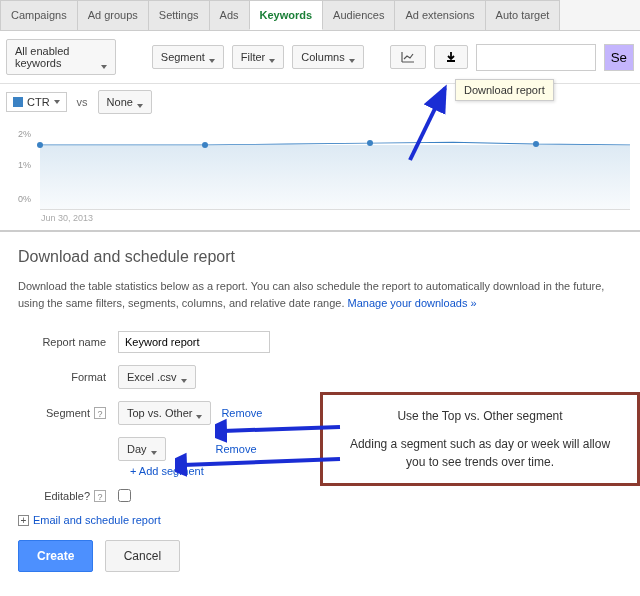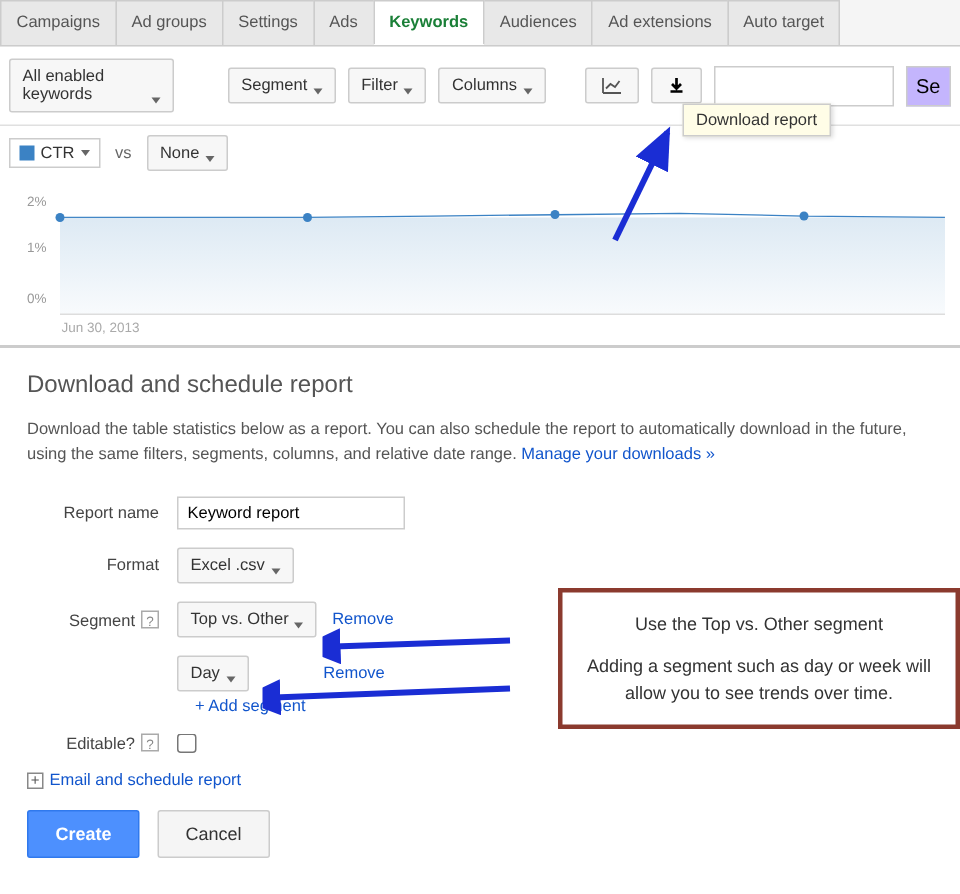--- a/index.html
+++ b/index.html
@@ -34,21 +34,21 @@
     .link { color: #1155cc; cursor: pointer; }
     
     .form-row { display: flex; align-items: center; margin-bottom: 12px; }
     .form-label { width: 100px; text-align: right; padding-right: 12px; font-size: 11px; color: #444; }
     .text-input { padding: 4px 6px; border: 1px solid #ccc; width: 152px; font-size: 11px; }
     .help-icon { display: inline-block; width: 12px; height: 12px; border: 1px solid #aaa; font-size: 9px; text-align: center; line-height: 12px; color: #888; margin-left: 4px; }
     .remove-link { color: #1155cc; margin-left: 10px; cursor: pointer; font-size: 11px; }
     .add-segment { color: #1155cc; cursor: pointer; font-size: 11px; margin-left: 112px; margin-top: 4px; margin-bottom: 12px; }
     .checkbox { width: 13px; height: 13px; }
     
-    .callout { position: absolute; border: 3px solid #8b3a2e; background: #fff; padding: 12px 16px; font-size: 12px; text-align: center; line-height: 1.5; width: 268px; }
+    .callout { position: absolute; border: 3px solid #8b3a2e; background: #fff; padding: 12px 16px; font-size: 12px; text-align: center; line-height: 1.5; width: 320px; }
     
     .email-row { display: flex; align-items: center; gap: 4px; color: #1155cc; font-size: 11px; cursor: pointer; margin-bottom: 14px; }
     .plus-box { width: 11px; height: 11px; border: 1px solid #888; font-size: 10px; line-height: 10px; text-align: center; color: #555; }
     
     .btn-create { padding: 8px 18px; background: #4d90fe; color: #fff; border: 1px solid #3079ed; border-radius: 2px; cursor: pointer; font-size: 12px; font-weight: bold; margin-right: 8px; }
     .btn-cancel { padding: 8px 18px; background: #f5f5f5; color: #333; border: 1px solid #ccc; border-radius: 2px; cursor: pointer; font-size: 12px; }
     
     .arrow-svg { position: absolute; pointer-events: none; }
   </style>
 </head>
@@ -90,21 +90,21 @@
       </svg>
   </div>
   <div class="icon-btn">
     <svg width="12" height="12" viewBox="0 0 12 12">
         <path d="M6 1 L6 7 M3 5 L6 8 L9 5 M2 10 L10 10" stroke="#000" stroke-width="1.8" fill="none"></path>
       </svg>
   </div>
   <input class="search-input" type="text" placeholder="" style="">
   <button class="search-btn">Se</button>
 
-  <div class="tooltip" style="left:455px; top:38px;">Download report</div>
+  <div class="tooltip" style="left:455px; top:48px;">Download report</div>
 </div>
 
 <div class="metric-row">
   <div class="metric-chip">
     <span class="metric-square"></span>
     <span>CTR</span>
     <span class="caret"></span>
   </div>
   <span class="vs-text">vs</span>
   <div class="dropdown-btn">

